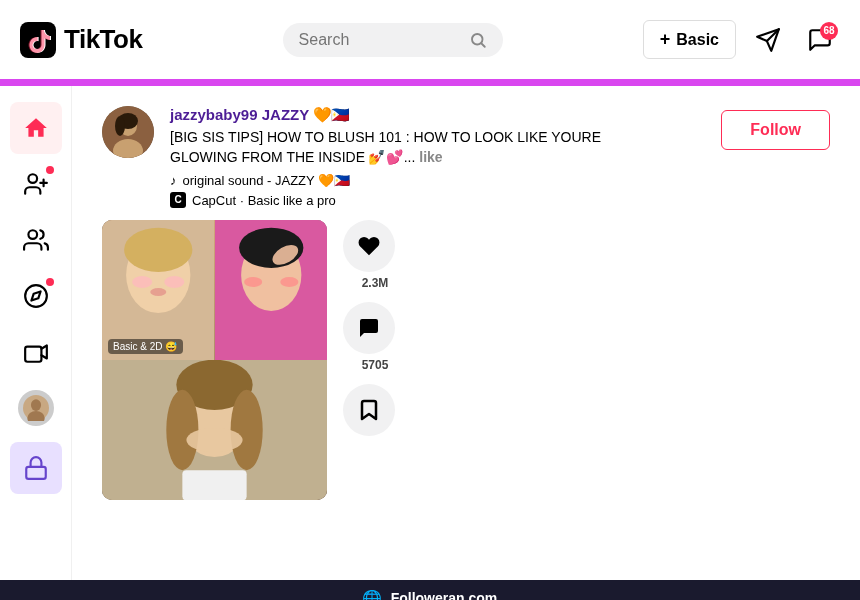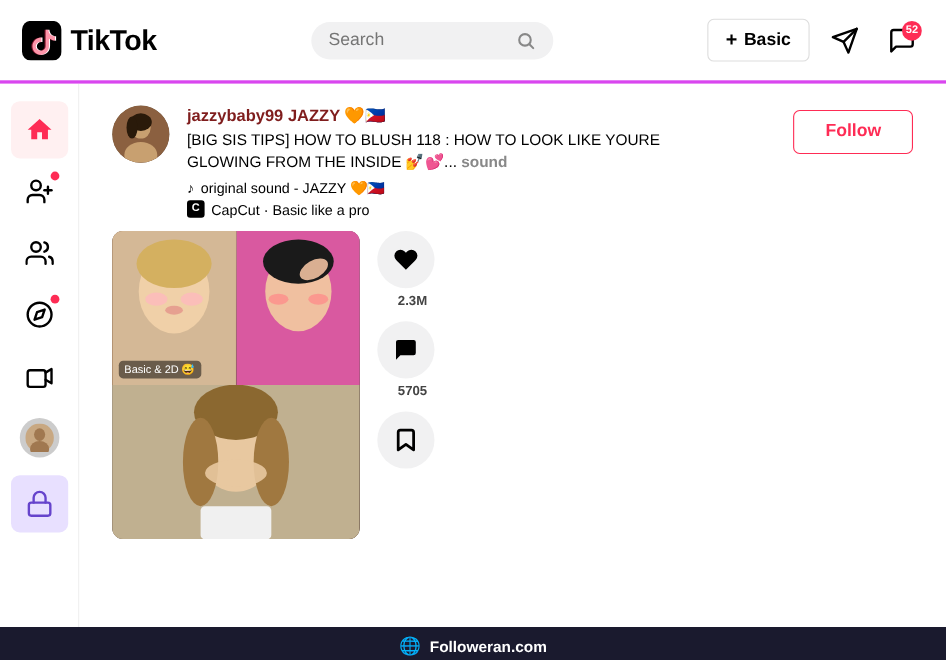--- a/index.html
+++ b/index.html
@@ -10,22 +10,22 @@
       background: #fff;
       overflow: hidden;
       position: relative;
     }
 
     
     .topbar {
       display: flex;
       align-items: center;
       padding: 0 20px;
-      height: 76px;
-      border-bottom: 3px solid #d946ef;
+      height: 86px;
+      border-bottom: 7px solid #d946ef;
       background: #fff;
       position: relative;
       z-index: 10;
     }
     .logo-area {
       display: flex;
       align-items: center;
       gap: 8px;
       flex-shrink: 0;
     }
@@ -182,21 +182,21 @@
       align-items: center;
       justify-content: center;
       overflow: hidden;
     }
     .post-info {
       flex: 1;
     }
     .post-username {
       font-size: 15px;
       font-weight: 700;
-      color: #7f1d1d;
+      color: #4c1d95;
       display: flex;
       align-items: center;
       gap: 6px;
       margin-bottom: 4px;
     }
     .post-description {
       font-size: 14px;
       color: #000;
       line-height: 1.4;
       max-width: 500px;
@@ -357,21 +357,21 @@
     <div class="nav-icon-btn">
       <svg width="26" height="26" viewBox="0 0 24 24" fill="none" stroke="#000" stroke-width="2" stroke-linecap="round" stroke-linejoin="round">
         <line x1="22" y1="2" x2="11" y2="13"></line>
         <polygon points="22 2 15 22 11 13 2 9 22 2"></polygon>
       </svg>
     </div>
     <div class="nav-icon-btn" style="position:relative;">
       <svg width="26" height="26" viewBox="0 0 24 24" fill="none" stroke="#000" stroke-width="2" stroke-linecap="round" stroke-linejoin="round">
         <path d="M21 15a2 2 0 0 1-2 2H7l-4 4V5a2 2 0 0 1 2-2h14a2 2 0 0 1 2 2z"></path>
       </svg>
-      <div class="badge">52</div>
+      <div class="badge">68</div>
     </div>
   </div>
 </div>
 
 <div class="main-layout">
 
   <div class="sidebar">
 
     <div class="sidebar-item active">
       <svg width="26" height="26" viewBox="0 0 24 24" fill="#fe2c55">
@@ -442,22 +442,22 @@
 
           <ellipse cx="26" cy="15" rx="10" ry="8" fill="#2a1a0a"></ellipse>
           <ellipse cx="18" cy="20" rx="5" ry="10" fill="#2a1a0a"></ellipse>
         </svg>
       </div>
       <div class="post-info">
         <div class="post-username">
           <span>jazzybaby99 JAZZY 🧡🇵🇭</span>
         </div>
         <div class="post-description">
-          <span>[BIG SIS TIPS] HOW TO BLUSH 118 : HOW TO LOOK LIKE YOURE GLOWING FROM THE INSIDE 💅💕...</span>
-          <span class="more-link">sound</span>
+          <span>[BIG SIS TIPS] HOW TO BLUSH 101 : HOW TO LOOK LIKE YOURE GLOWING FROM THE INSIDE 💅💕...</span>
+          <span class="more-link">like</span>
         </div>
         <div class="post-sound">
           <span>♪</span>
           <span>original sound - JAZZY 🧡🇵🇭</span>
         </div>
         <div class="post-capcut">
           <span style="width:16px;height:16px;background:#000;display:inline-block;border-radius:3px;color:#fff;font-size:10px;text-align:center;line-height:16px;font-weight:700;">C</span>
           <span>CapCut · Basic like a pro</span>
         </div>
       </div>

